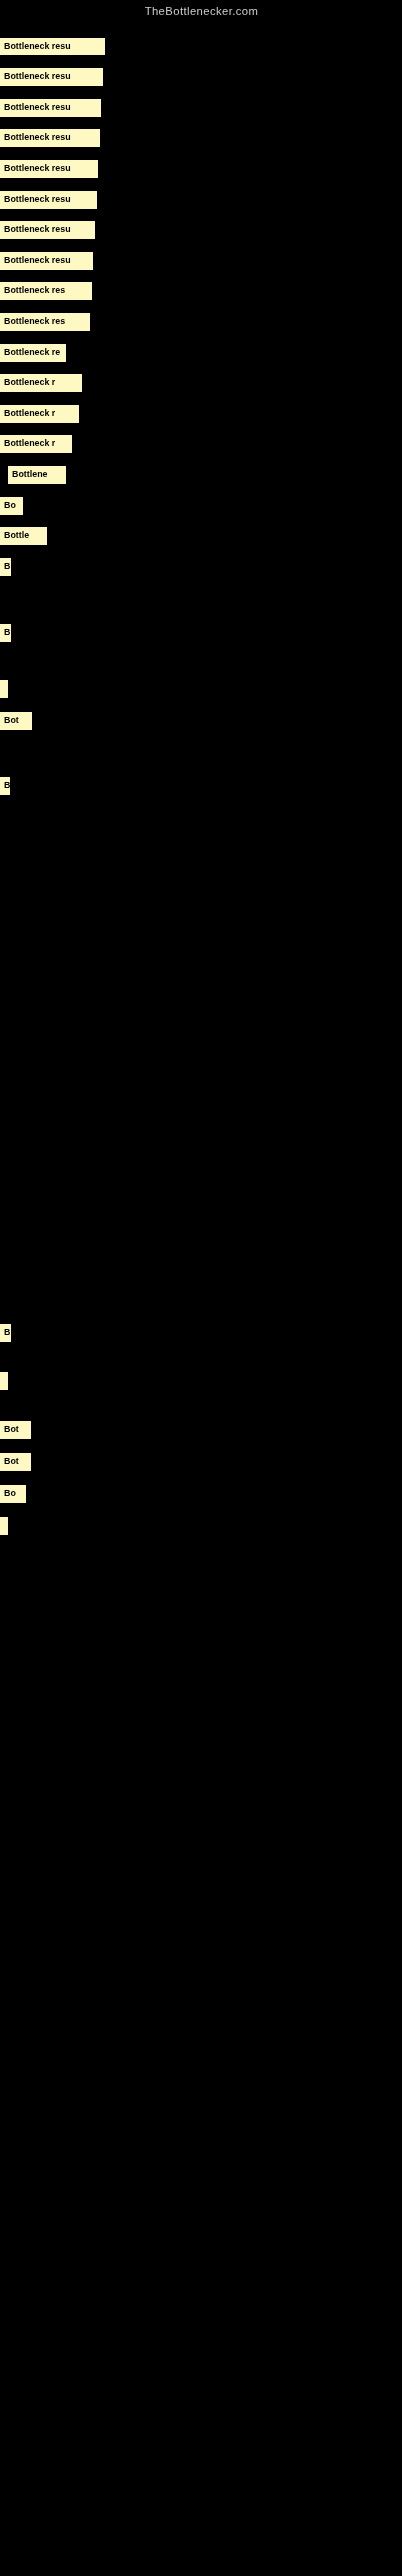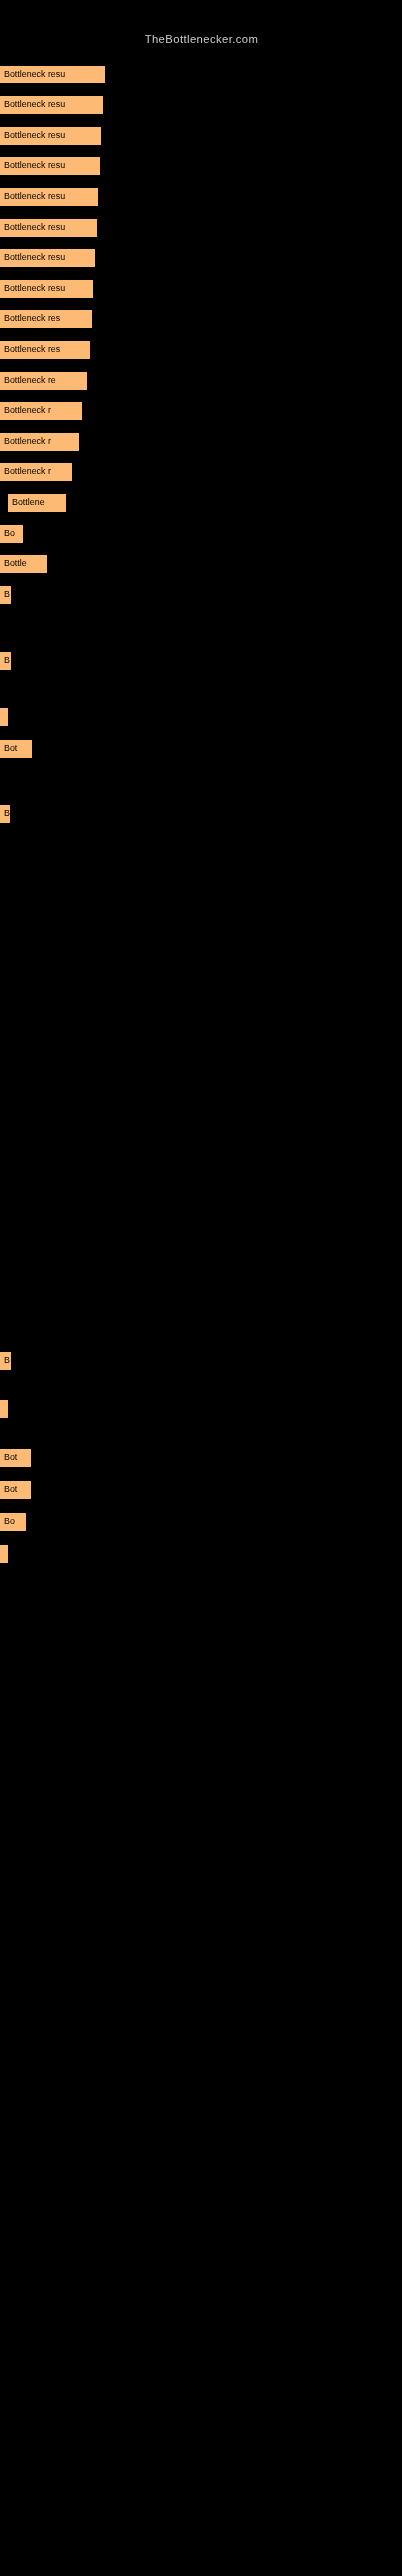--- a/index.html
+++ b/index.html
@@ -9,33 +9,32 @@
       min-height: 2576px;
       font-family: Arial, sans-serif;
       position: relative;
     }
     .site-title {
       text-align: center;
       color: #ccc;
       font-size: 11.3px;
       padding: 4.8px 0 3.2px 0;
       letter-spacing: 0.4px;
-      margin-top: 28px;
     }
     .bar-row {
       position: absolute;
       left: 0;
       display: flex;
       align-items: center;
     }
     .bar-label {
-      background-color: #fdba74;
+      background-color: #fef9c3;
       color: #000;
       font-size: 8.9px;
-      font-weight: normal;
+      font-weight: bold;
       padding: 2.4px 4px;
       white-space: nowrap;
       overflow: hidden;
       display: inline-block;
       height: 17.7px;
       line-height: 13px;
     }
   </style>
 </head>
 <body>
@@ -67,21 +66,21 @@
     <div class="bar-row" style="top: 232px;">
       <span class="bar-label" style="width: 93px;">Bottleneck resu</span>
     </div>
     <div class="bar-row" style="top: 262px;">
       <span class="bar-label" style="width: 92px;">Bottleneck res</span>
     </div>
     <div class="bar-row" style="top: 293px;">
       <span class="bar-label" style="width: 90px;">Bottleneck res</span>
     </div>
     <div class="bar-row" style="top: 324px;">
-      <span class="bar-label" style="width: 87px;">Bottleneck re</span>
+      <span class="bar-label" style="width: 66px;">Bottleneck re</span>
     </div>
     <div class="bar-row" style="top: 354px;">
       <span class="bar-label" style="width: 82px;">Bottleneck r</span>
     </div>
     <div class="bar-row" style="top: 385px;">
       <span class="bar-label" style="width: 79px;">Bottleneck r</span>
     </div>
     <div class="bar-row" style="top: 415px;">
       <span class="bar-label" style="width: 72px;">Bottleneck r</span>
     </div>

